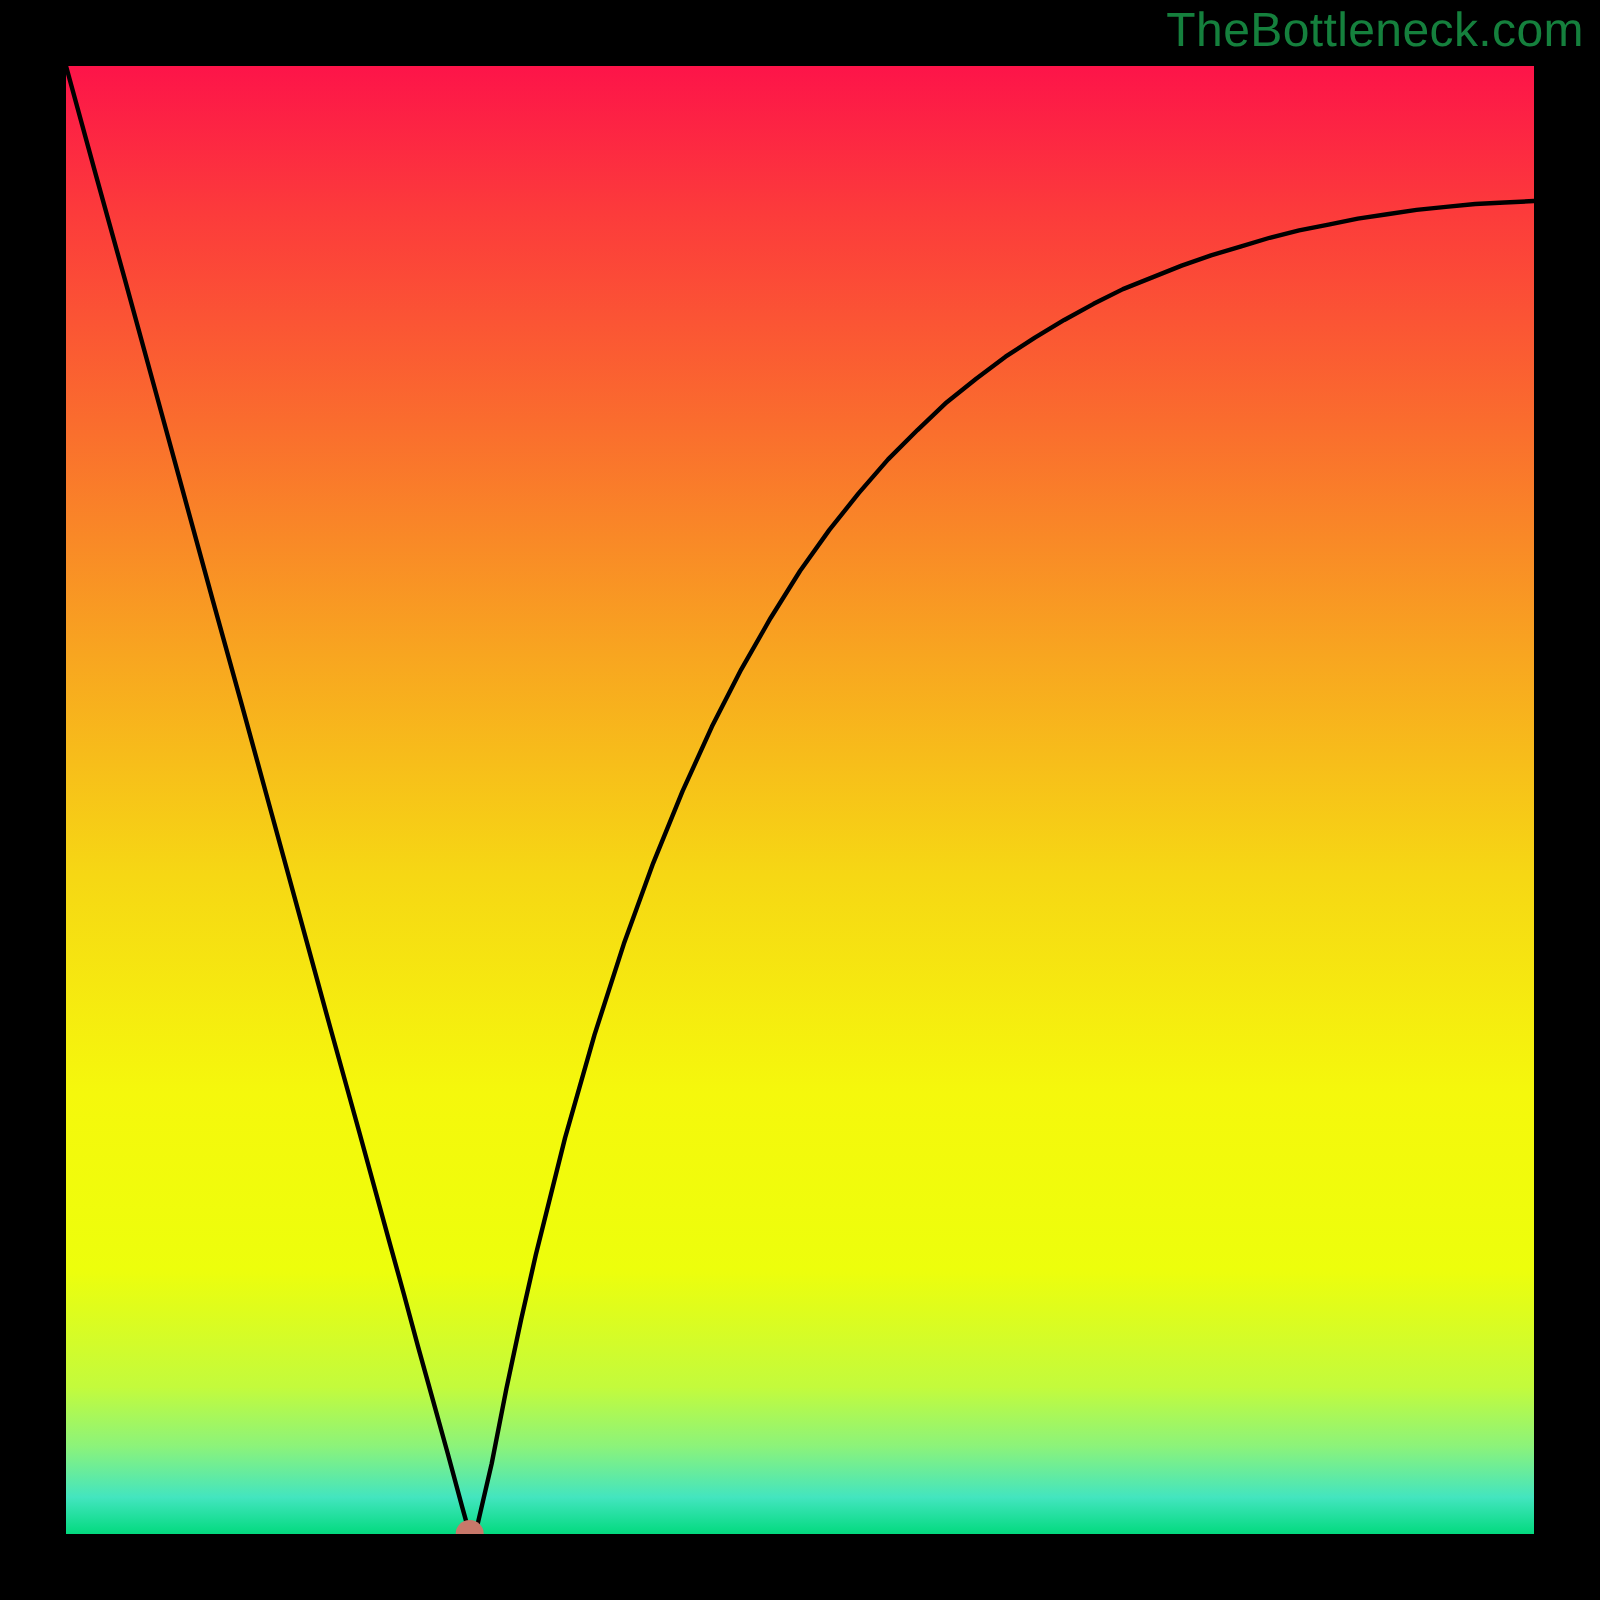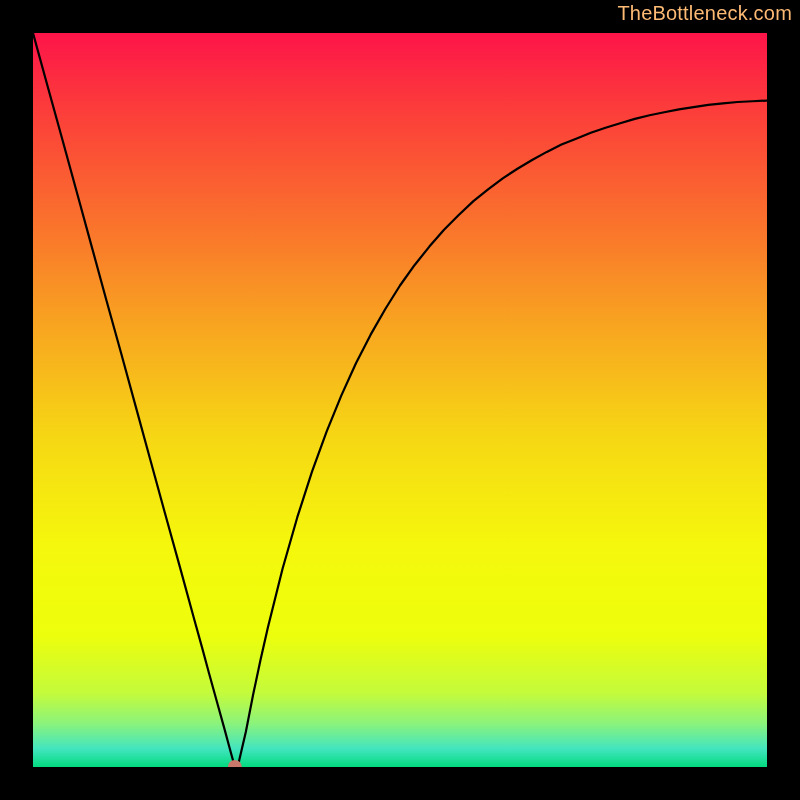--- a/index.html
+++ b/index.html
@@ -20,22 +20,22 @@
     position: absolute;
     left: 33px;
     top: 33px;
     width: 734px;
     height: 734px;
   }
   .watermark {
     position: absolute;
     top: 2px;
     right: 8px;
-    color: #fdba74;
-    font-size: 20px;
+    color: #15803d;
+    font-size: 24px;
     font-weight: 400;
     letter-spacing: 0.2px;
   }
 </style>
 </head>
 <body>
 
 <div class="frame">
   <div class="watermark">TheBottleneck.com</div>
   <svg class="plot" viewBox="0 0 734 734" preserveAspectRatio="none">

